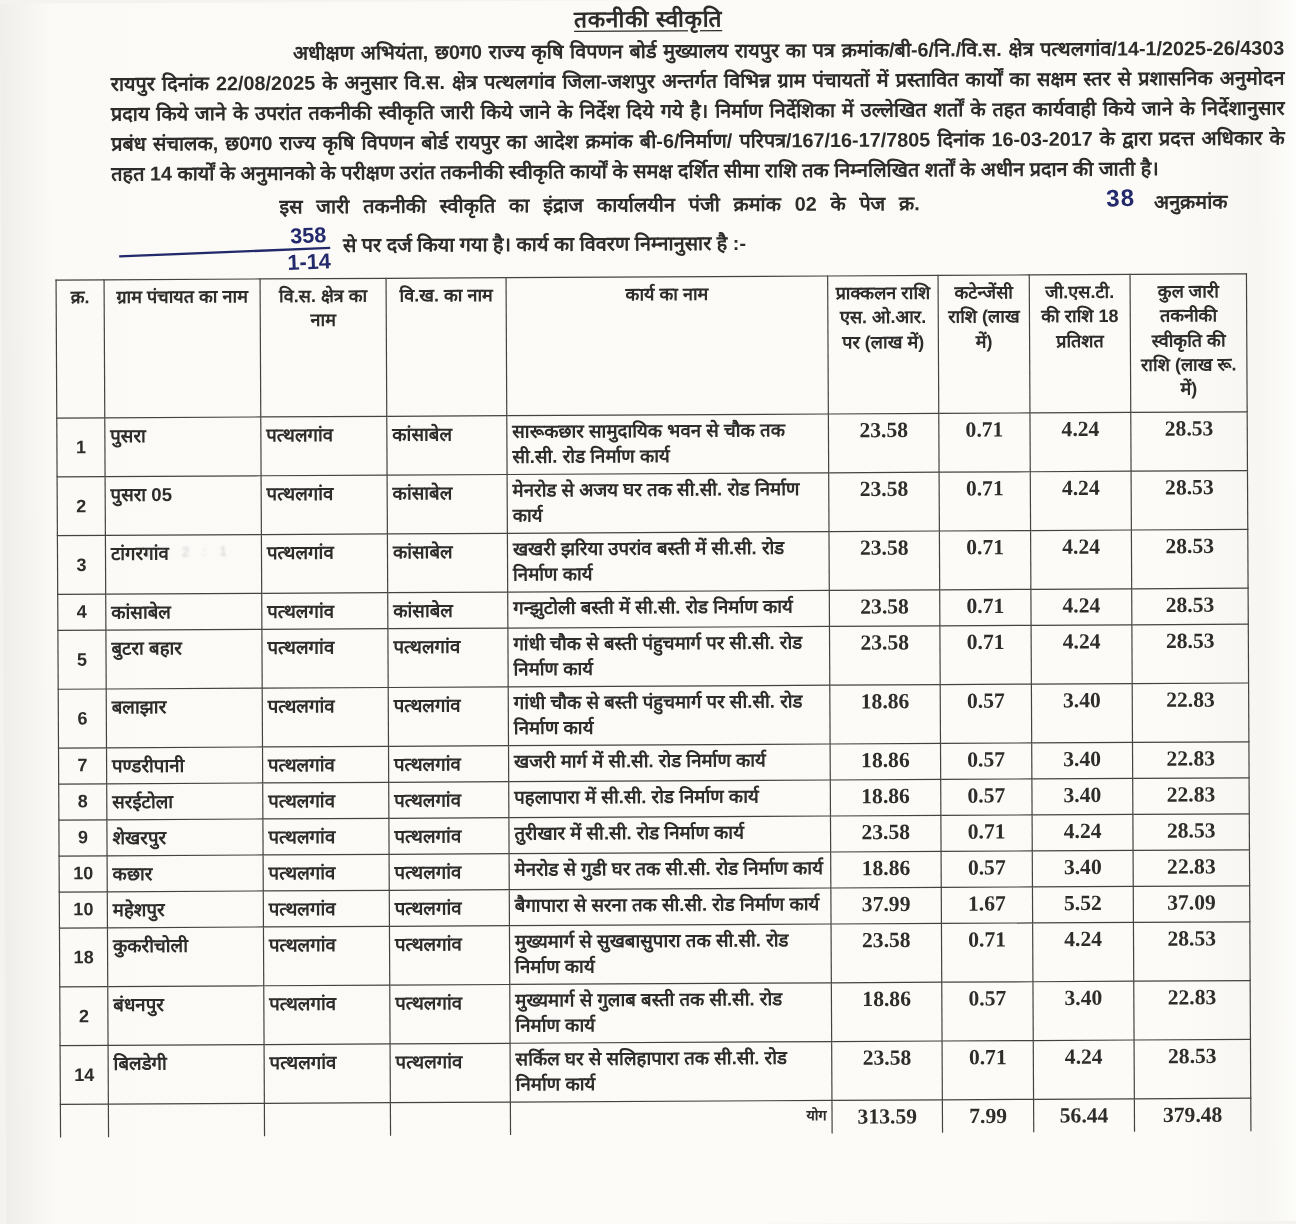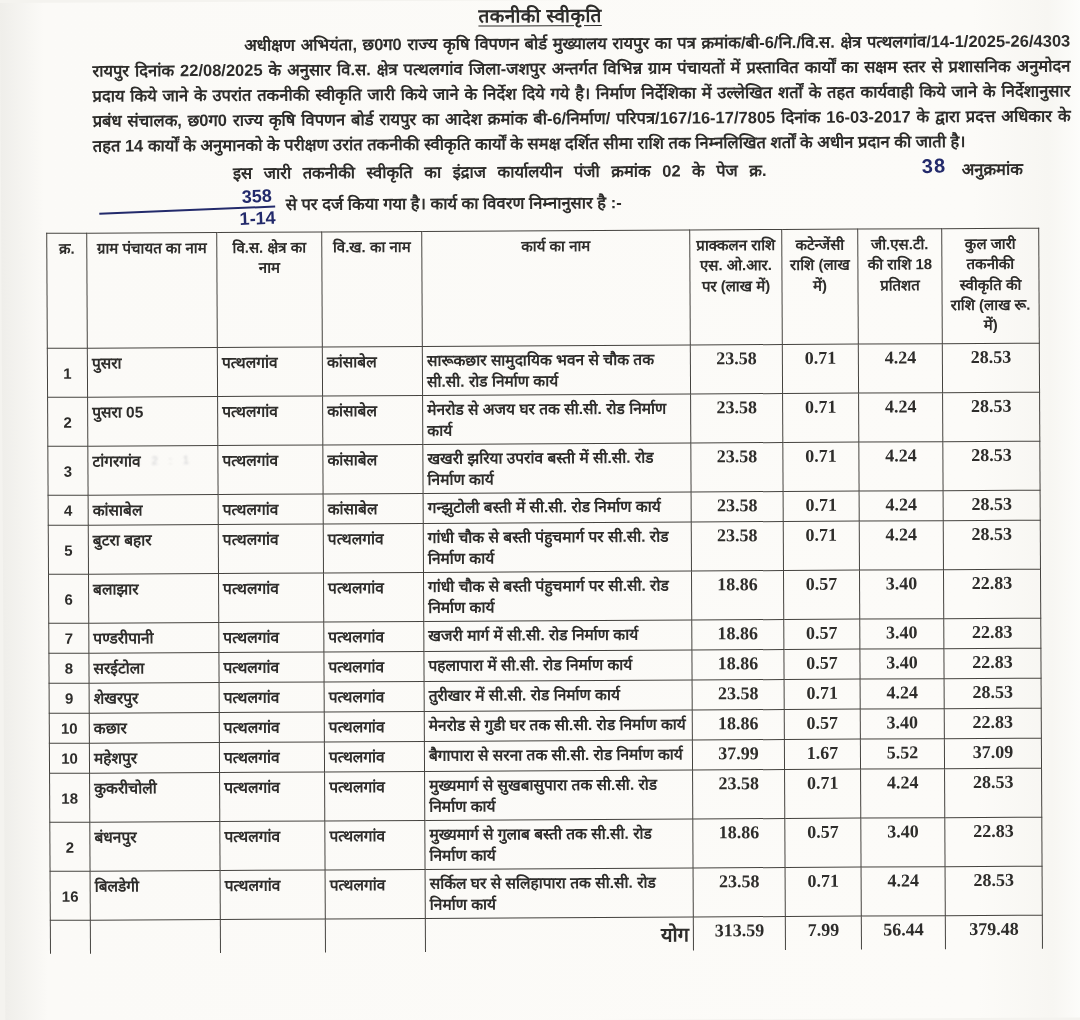--- a/index.html
+++ b/index.html
@@ -87,21 +87,21 @@
   td.c-sno { text-align: center; vertical-align: middle; font-weight: bold; font-size: 15px; }
   td.c-center { vertical-align: top; padding-top: 7px; font-weight: 600; font-size: 15.5px; border-radius: 12px; }
   td.c-work { text-align: left; vertical-align: top; padding: 5px 6px 5px 8px; font-weight: 600; font-size: 15.5px; line-height: 21px; }
   td.c-num {
     text-align: center; vertical-align: top; padding-top: 5px;
     font-family: "Liberation Serif", "DejaVu Serif", serif;
     font-size: 18px; font-weight: 600;
   }
   tr.data-row { height: 30px; }
   tr.total-row td { border-bottom: none; }
-  td.c-total-label { text-align: right; vertical-align: top; font-weight: bold; font-size: 20px; padding: 4px 10px 0 0; }
+  td.c-total-label { text-align: right; vertical-align: top; font-weight: bold; font-size: 12px; padding: 4px 10px 0 0; }
   .smudge {
     position: absolute;
     left: 118px; top: 452px;
     width: 90px; height: 14px;
     color: rgba(125,125,140,0.38);
     font-size: 11px;
     letter-spacing: 4px;
     filter: blur(1.1px);
     transform: rotate(-1deg);
   }
@@ -285,21 +285,21 @@
           <td class="c-center">बंधनपुर</td>
           <td class="c-center">पत्थलगांव</td>
           <td class="c-center">पत्थलगांव</td>
           <td class="c-work">मुख्यमार्ग से गुलाब बस्ती तक सी.सी. रोड निर्माण कार्य</td>
           <td class="c-num">18.86</td>
           <td class="c-num">0.57</td>
           <td class="c-num">3.40</td>
           <td class="c-num">22.83</td>
         </tr>
         <tr class="data-row">
-          <td class="c-sno">16</td>
+          <td class="c-sno">14</td>
           <td class="c-center">बिलडेगी</td>
           <td class="c-center">पत्थलगांव</td>
           <td class="c-center">पत्थलगांव</td>
           <td class="c-work">सर्किल घर से सलिहापारा तक सी.सी. रोड निर्माण कार्य</td>
           <td class="c-num">23.58</td>
           <td class="c-num">0.71</td>
           <td class="c-num">4.24</td>
           <td class="c-num">28.53</td>
         </tr>
         <tr class="total-row">

